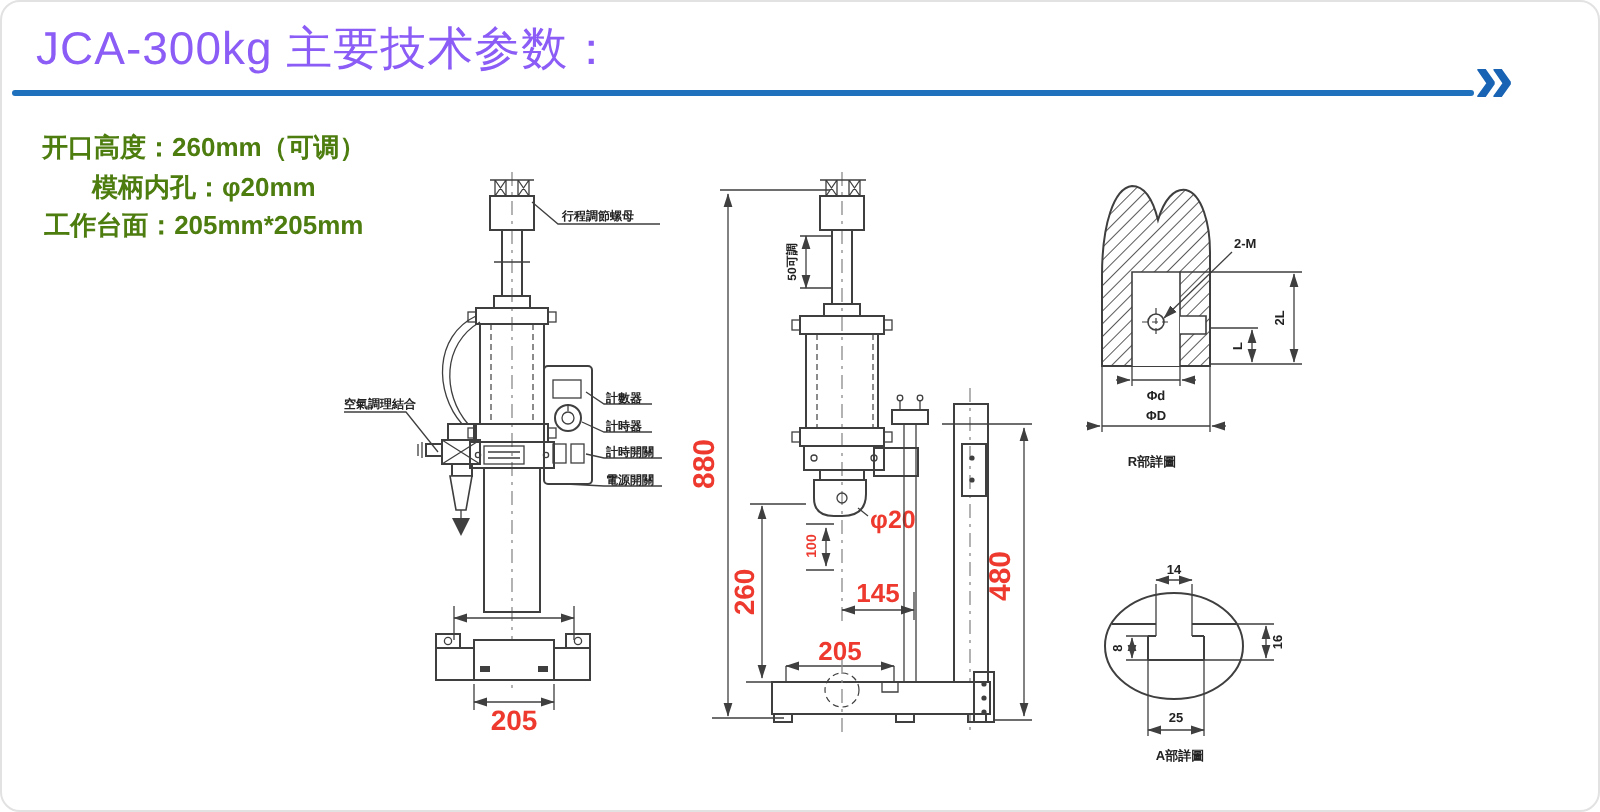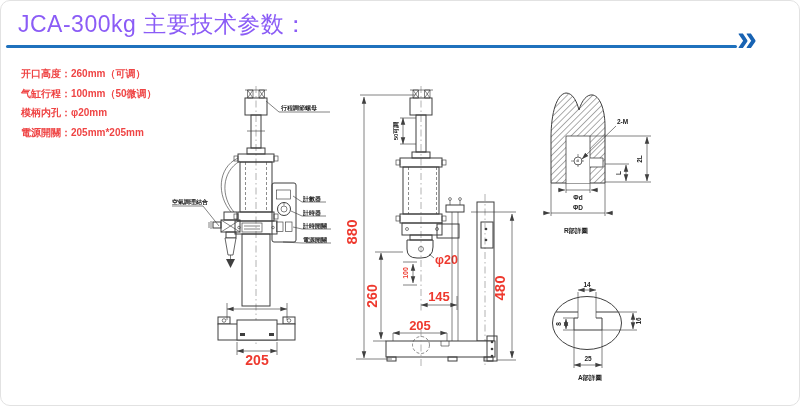--- a/index.html
+++ b/index.html
@@ -7,22 +7,22 @@
          font-family:"Liberation Sans", sans-serif; }
   .page { position:absolute; left:0; top:0; width:800px; height:406px;
           background:#fff; border:1px solid #e2e2e2; border-radius:10px;
           box-sizing:border-box; }
   .title { position:absolute; left:18px; top:9px; font-size:23px; color:#8b5cf6;
            letter-spacing:.5px; white-space:nowrap; }
   .rule { position:absolute; left:6px; top:45px; width:731px; height:3px;
           background:#1f71bd; border-radius:2px; }
   .chev { position:absolute; left:737px; top:21px; font-size:36px; font-weight:bold;
           color:#1863b3; line-height:1; }
-  .specs { position:absolute; left:21px; top:64px; color:#ef4444; font-size:10px;
-           line-height:19.5px; font-weight:bold; white-space:nowrap; }
+  .specs { position:absolute; left:21px; top:64px; color:#4d7c0f; font-size:13px;
+           line-height:19.5px; font-weight:bold; white-space:nowrap;text-align:center; }
   svg.draw { position:absolute; left:0; top:0; }
   
   .ln  { stroke:#3f3f3f; stroke-width:1; fill:none; }
   .lt  { stroke:#3f3f3f; stroke-width:.65; fill:none; }
   .cl  { stroke:#8a8a8a; stroke-width:.65; fill:none; stroke-dasharray:7 3 1.5 3; }
   .dsh { stroke:#3f3f3f; stroke-width:.6; fill:none; stroke-dasharray:3 2; }
   .fw  { fill:#fff; stroke:#3f3f3f; stroke-width:1; }
   .fwt { fill:#fff; stroke:#3f3f3f; stroke-width:.8; }
   .fd  { fill:#3f3f3f; stroke:none; }
   .txs { fill:#222; font-size:6px; font-weight:bold; }
@@ -34,23 +34,22 @@
 <body>
 
 <div class="page"></div>
 
 <div class="title">JCA-300kg 主要技术参数：</div>
 <div class="rule"></div>
 <div class="chev">»</div>
 
 <div class="specs">
   <div>开口高度：260mm（可调）</div>
-  <div>气缸行程：100mm（50微调）</div>
   <div>模柄内孔：φ20mm</div>
-  <div>電源開關：205mm*205mm</div>
+  <div>工作台面：205mm*205mm</div>
 </div>
 
 <svg class="draw" width="800" height="406" viewBox="0 0 800 406">
   <defs>
     <marker id="arw" viewBox="0 0 10 10" refX="9.5" refY="5" markerWidth="7" markerHeight="7" orient="auto-start-reverse" markerUnits="userSpaceOnUse">
       <path d="M0,1.8 L10,5 L0,8.2 Z" fill="#3f3f3f"></path>
     </marker>
     <pattern id="hat" width="4.5" height="4.5" patternUnits="userSpaceOnUse" patternTransform="rotate(45)">
       <rect width="4.5" height="4.5" fill="#fff"></rect>
       <line x1="0" y1="0" x2="0" y2="4.5" stroke="#5a5a5a" stroke-width="1"></line>

